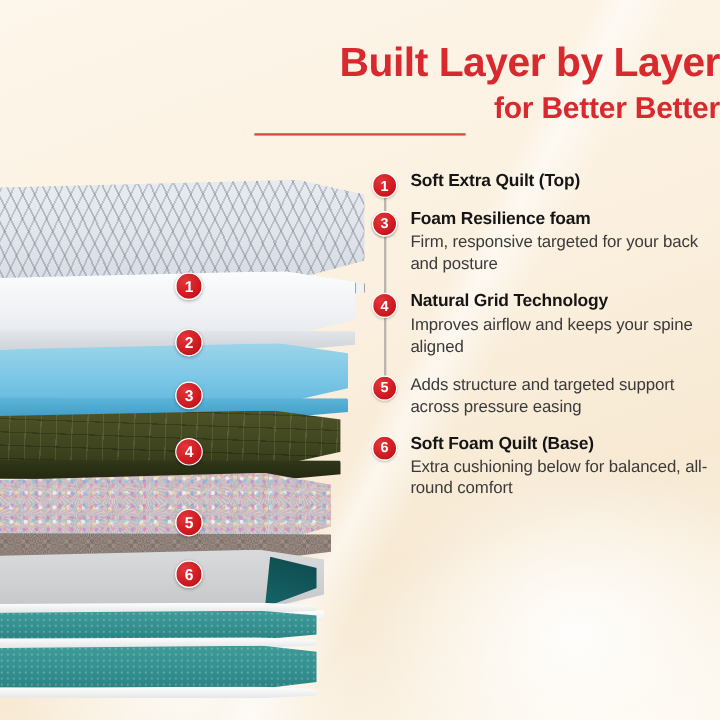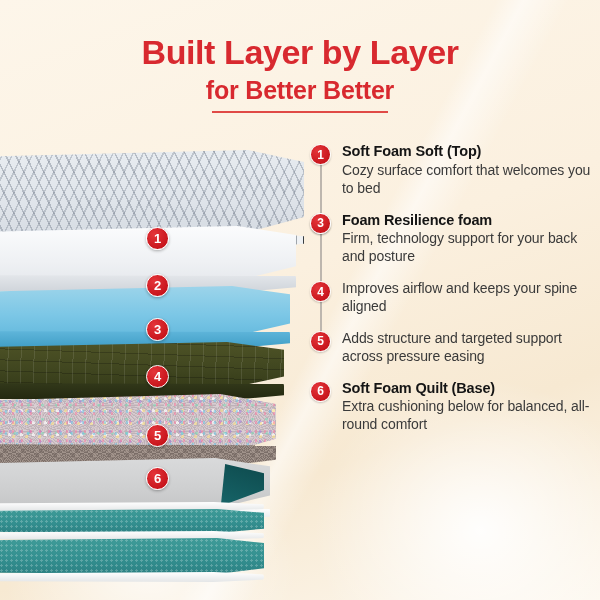--- a/index.html
+++ b/index.html
@@ -27,21 +27,21 @@
     pointer-events:none;
   }
   .bg-glow2 {
     position:absolute; left:-60px; bottom:-120px;
     width:420px; height:300px; border-radius:50%;
     background:radial-gradient(closest-side, rgba(255,255,255,.75), rgba(255,255,255,0) 70%);
     pointer-events:none;
   }
 
   
-  .heading { position:absolute; left:0; top:34px; width:600px; text-align:center; }
+  .heading { position:absolute; left:0; top:34px; width:600px; text-align:right; }
   .heading .line1 {
     font-size:34px; font-weight:bold; color:#d8292f;
     letter-spacing:-.4px; line-height:1.1;
   }
   .heading .line2 {
     font-size:25px; font-weight:bold; color:#d8292f;
     margin-top:5px; line-height:1.15; letter-spacing:-.2px;
   }
   .heading .rule {
     width:176px; height:2px; background:#e04a46;
@@ -271,36 +271,36 @@
     <div class="badge" style="left:242px; top:215px;">4</div>
     <div class="badge" style="left:242px; top:274px;">5</div>
     <div class="badge" style="left:242px; top:317px;">6</div>
   </div>
 
   <div id="list">
     <div class="connector"></div>
 
     <div class="item">
       <div class="dot">1</div>
-      <h3>Soft Foam Soft (Top)</h3>
-      <p>Cozy surface comfort that welcomes you to bed</p>
+      <h3>Soft Extra Quilt (Top)</h3>
     </div>
 
     <div class="item">
       <div class="dot">2</div>
     </div>
 
     <div class="item">
       <div class="dot">3</div>
       <h3>Foam Resilience foam</h3>
-      <p>Firm, technology support for your back and posture</p>
+      <p>Firm, responsive targeted for your back and posture</p>
     </div>
 
     <div class="item">
       <div class="dot">4</div>
+      <h3>Natural Grid Technology</h3>
       <p>Improves airflow and keeps your spine aligned</p>
     </div>
 
     <div class="item">
       <div class="dot">5</div>
       <p>Adds structure and targeted support across pressure easing</p>
     </div>
 
     <div class="item">
       <div class="dot">6</div>

